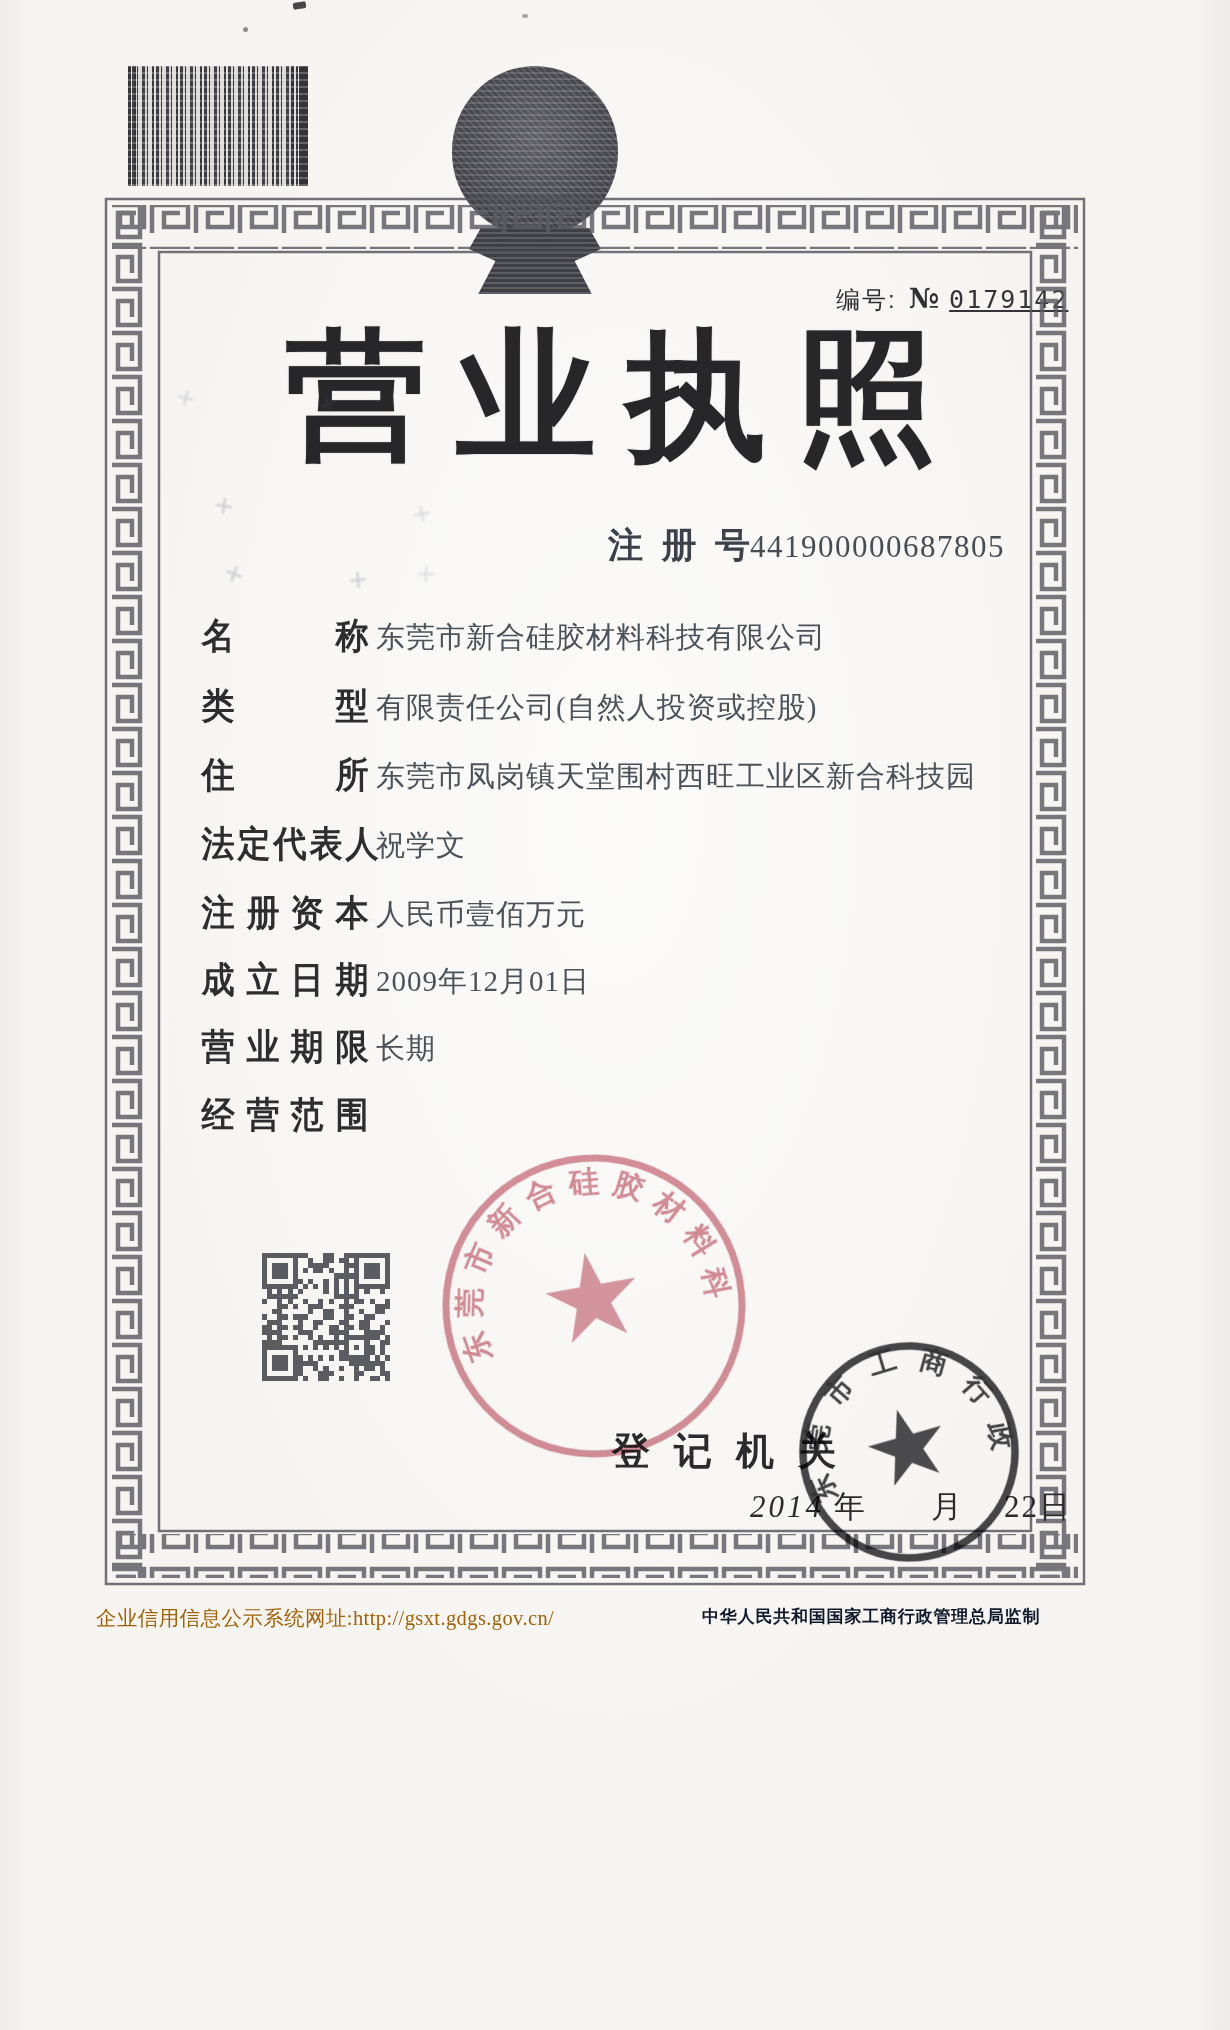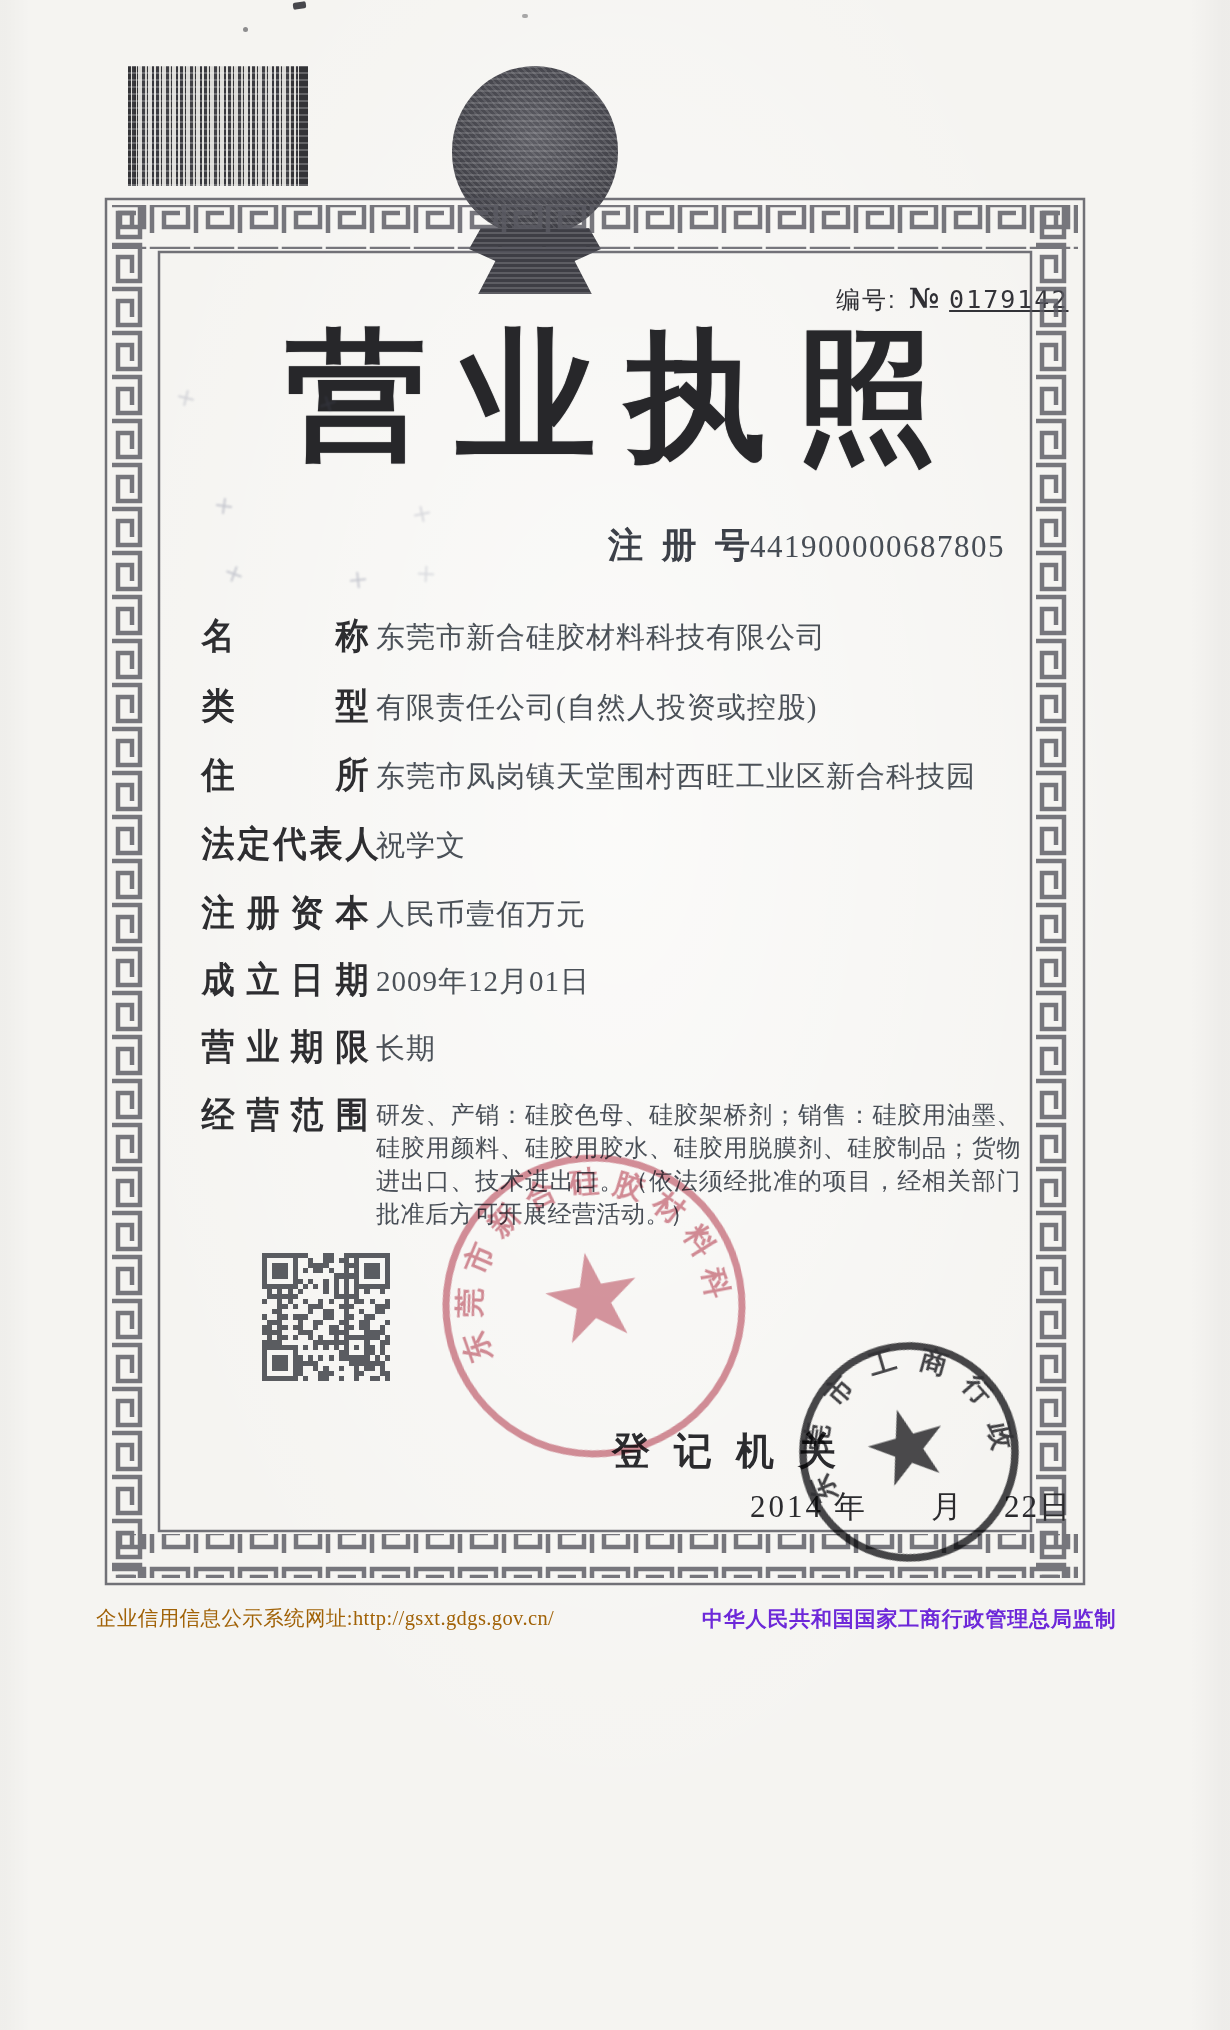--- a/index.html
+++ b/index.html
@@ -81,28 +81,28 @@
   .qr{left:262px;top:1252px;width:128px;height:130px;opacity:.88;filter:blur(.3px);}
 
   
   .seal{mix-blend-mode:multiply;}
   .seal-company{left:438px;top:1150px;width:312px;height:312px;transform:rotate(-10deg);opacity:.88;z-index:6;filter:blur(.4px);}
   .seal-authority{left:793px;top:1336px;width:232px;height:232px;transform:rotate(-16deg);opacity:.93;z-index:6;filter:blur(.3px);}
 
   
   .registrar{left:612px;top:1426px;font-size:38px;font-weight:700;letter-spacing:24px;color:#2b2b2e;z-index:2;}
   .date-line{left:750px;top:1486px;display:flex;align-items:baseline;font-family:"Liberation Serif","DejaVu Serif",serif;font-size:31px;color:#2b2b2e;z-index:2;}
-  .date-line .y{letter-spacing:3px;}
+  .date-line .y{letter-spacing:3px;font-style:italic;}
   .date-line .u1{margin-left:10px;}
   .date-line .u2{margin-left:66px;}
   .date-line .d{margin-left:42px;letter-spacing:2px;}
 
   
   .footer-left{left:96px;top:1604px;font-family:"Liberation Serif","DejaVu Serif",serif;font-size:20.5px;color:#a16207;letter-spacing:.4px;}
-  .footer-right{left:702px;top:1605px;font-family:"Liberation Serif","DejaVu Serif",serif;font-size:21px;font-weight:600;color:#6d28d9;letter-spacing:.8px;}
+  .footer-right{left:702px;top:1605px;font-family:"Liberation Serif","DejaVu Serif",serif;font-size:17px;font-weight:600;color:#0f172a;letter-spacing:.8px;}
 
   
   .speck{position:absolute;background:#47474c;}
   .speck1{left:293px;top:2px;width:13px;height:7px;transform:rotate(-8deg);border-radius:2px;}
   .speck2{left:243px;top:27px;width:5px;height:5px;border-radius:50%;opacity:.6;}
   .speck3{left:522px;top:14px;width:6px;height:4px;opacity:.45;border-radius:2px;}
   .smudge{position:absolute;width:16px;height:16px;opacity:.30;filter:blur(.8px);
     background:
       linear-gradient(0deg, rgba(0,0,0,0) 42%, #59607e 42% 56%, rgba(0,0,0,0) 56%),
       linear-gradient(90deg, rgba(0,0,0,0) 46%, #59607e 46% 58%, rgba(0,0,0,0) 58%);}
@@ -227,21 +227,20 @@
     </span>
   <span class="field-value">长期</span>
 </div>
 <div class="row r7 scope">
   <span class="field-label">
       <span>经</span>
       <span>营</span>
       <span>范</span>
       <span>围</span>
     </span>
-  <span class="field-value">研发、产销：硅胶色母、硅胶架桥剂；销售：硅胶用油墨、硅胶用颜料、硅胶用胶水、硅胶用脱膜剂、硅胶制品；货物进出口、技术进出口。（依法须经批准的项目，经相关部门批准后方可开展经营活动。）</span>
 </div>
 
 <div class="smudge sm1"></div>
 <div class="smudge sm2"></div>
 <div class="smudge sm3"></div>
 <div class="smudge sm4"></div>
 <div class="smudge sm5"></div>
 <div class="smudge sm6"></div>
 <div class="smudge sm7"></div>
 

